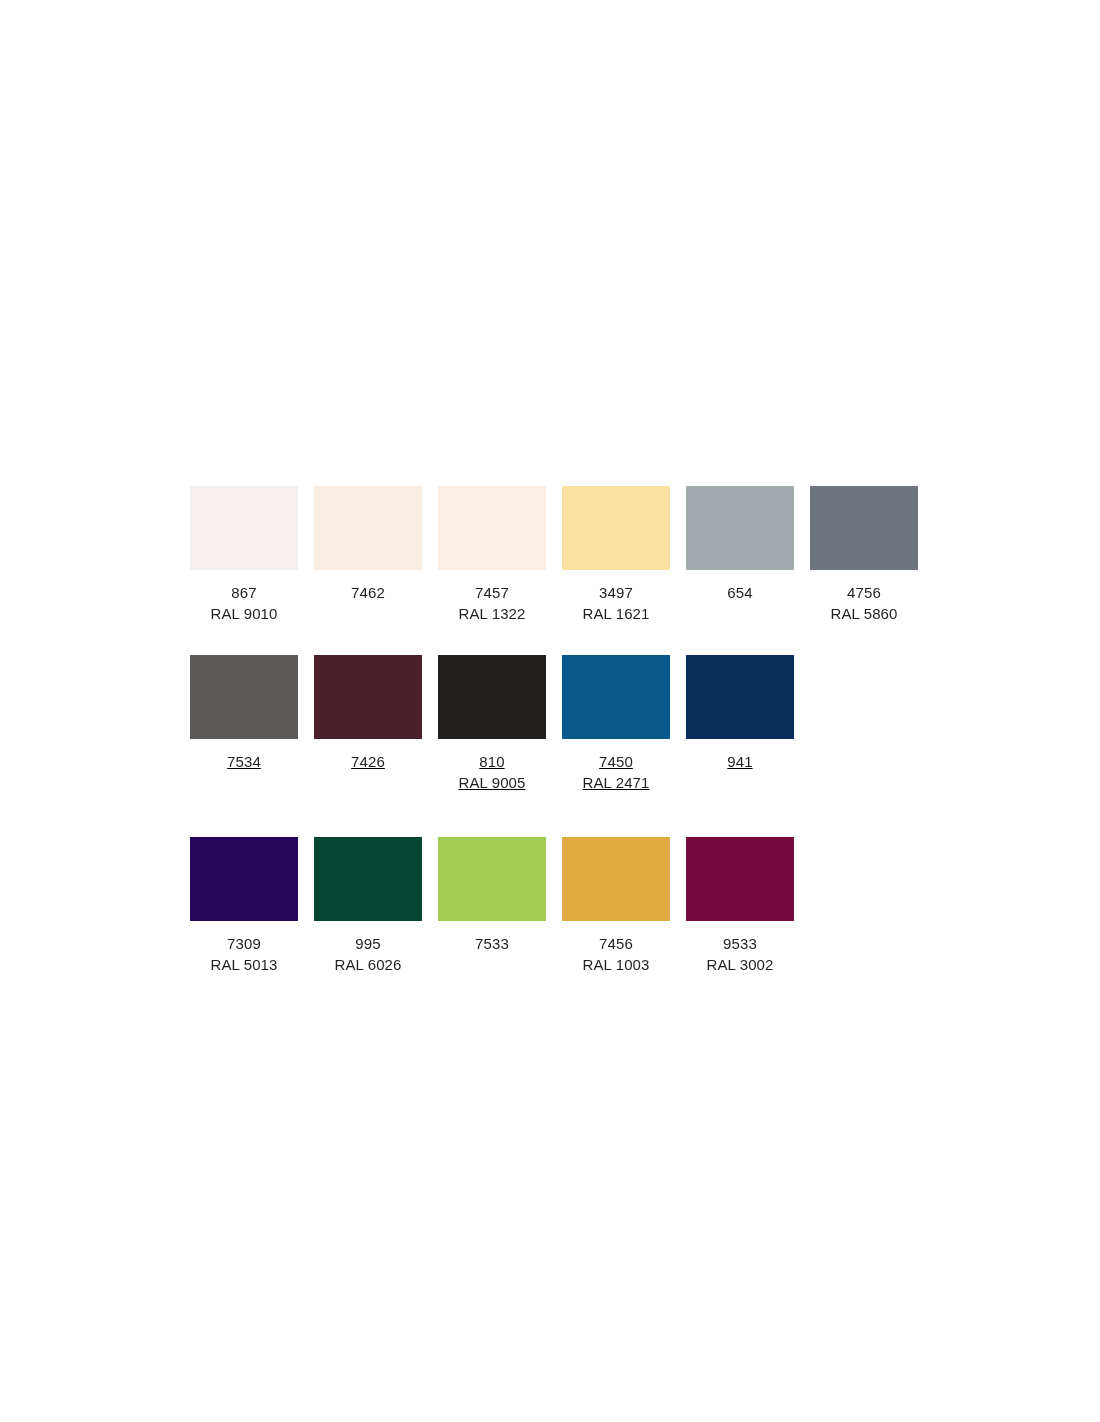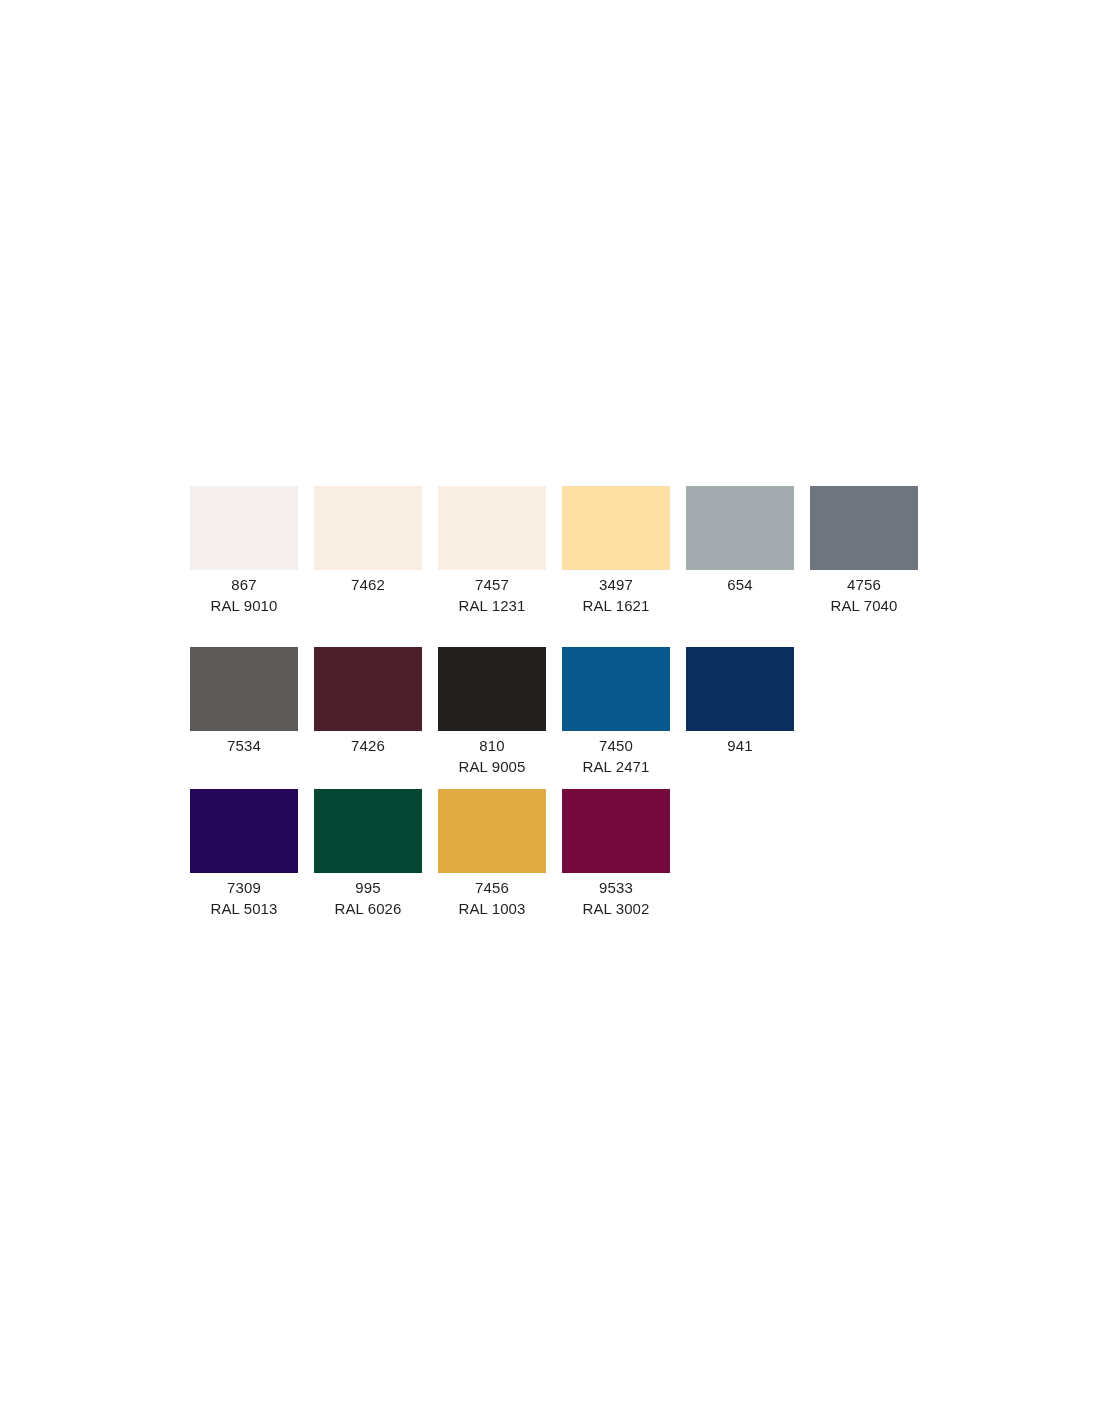--- a/index.html
+++ b/index.html
@@ -33,20 +33,21 @@
   .swatch-row + .swatch-row {
     margin-top: 0;
   }
 
   .swatch-cell {
     width: 108px;
     margin-right: 16px;
     display: flex;
     flex-direction: column;
     align-items: flex-end;
+    gap: 8px;
   }
 
   .swatch-cell:last-child {
     margin-right: 0;
   }
 
   .swatch-chip {
     width: 108px;
     height: 84px;
     display: block;
@@ -68,21 +69,21 @@
     letter-spacing: 0.1px;
     white-space: nowrap;
   }
 
   .swatch-ral:empty {
     display: none;
   }
 
   
   #row-1 { margin-bottom: 30px; }
-  #row-2 { margin-bottom: 12px; }
+  #row-2 { margin-bottom: 44px; text-decoration: underline; }
   #row-3 { margin-bottom: 12px; }
 </style>
 </head>
 <body style="background: rgb(255, 255, 255);">
 
 <main id="palette-sheet">
 
   <div class="swatch-row" id="row-1">
 
     <div class="swatch-cell">
@@ -98,21 +99,21 @@
       <span class="swatch-labels">
         <span class="swatch-code">7462</span>
 
       </span>
     </div>
 
     <div class="swatch-cell">
       <span class="swatch-chip" style="background:#faefe4"></span>
       <span class="swatch-labels">
         <span class="swatch-code">7457</span>
-        <span class="swatch-ral">RAL 1231</span>
+        <span class="swatch-ral">RAL 1322</span>
       </span>
     </div>
 
     <div class="swatch-cell">
       <span class="swatch-chip" style="background:#fcdfa2"></span>
       <span class="swatch-labels">
         <span class="swatch-code">3497</span>
         <span class="swatch-ral">RAL 1621</span>
       </span>
     </div>
@@ -122,21 +123,21 @@
       <span class="swatch-labels">
         <span class="swatch-code">654</span>
 
       </span>
     </div>
 
     <div class="swatch-cell">
       <span class="swatch-chip" style="background:#6e757c"></span>
       <span class="swatch-labels">
         <span class="swatch-code">4756</span>
-        <span class="swatch-ral">RAL 7040</span>
+        <span class="swatch-ral">RAL 5860</span>
       </span>
     </div>
 
   </div>
 
   <div class="swatch-row" id="row-2">
 
     <div class="swatch-cell">
       <span class="swatch-chip" style="background:#5b5a57"></span>
       <span class="swatch-labels">
@@ -191,20 +192,27 @@
     </div>
 
     <div class="swatch-cell">
       <span class="swatch-chip" style="background:#054732"></span>
       <span class="swatch-labels">
         <span class="swatch-code">995</span>
         <span class="swatch-ral">RAL 6026</span>
       </span>
     </div>
 
+    <div class="swatch-cell">
+      <span class="swatch-chip" style="background:#a2cc52"></span>
+      <span class="swatch-labels">
+        <span class="swatch-code">7533</span>
+
+      </span>
+    </div>
 
     <div class="swatch-cell">
       <span class="swatch-chip" style="background:#e0ab43"></span>
       <span class="swatch-labels">
         <span class="swatch-code">7456</span>
         <span class="swatch-ral">RAL 1003</span>
       </span>
     </div>
 
     <div class="swatch-cell">

